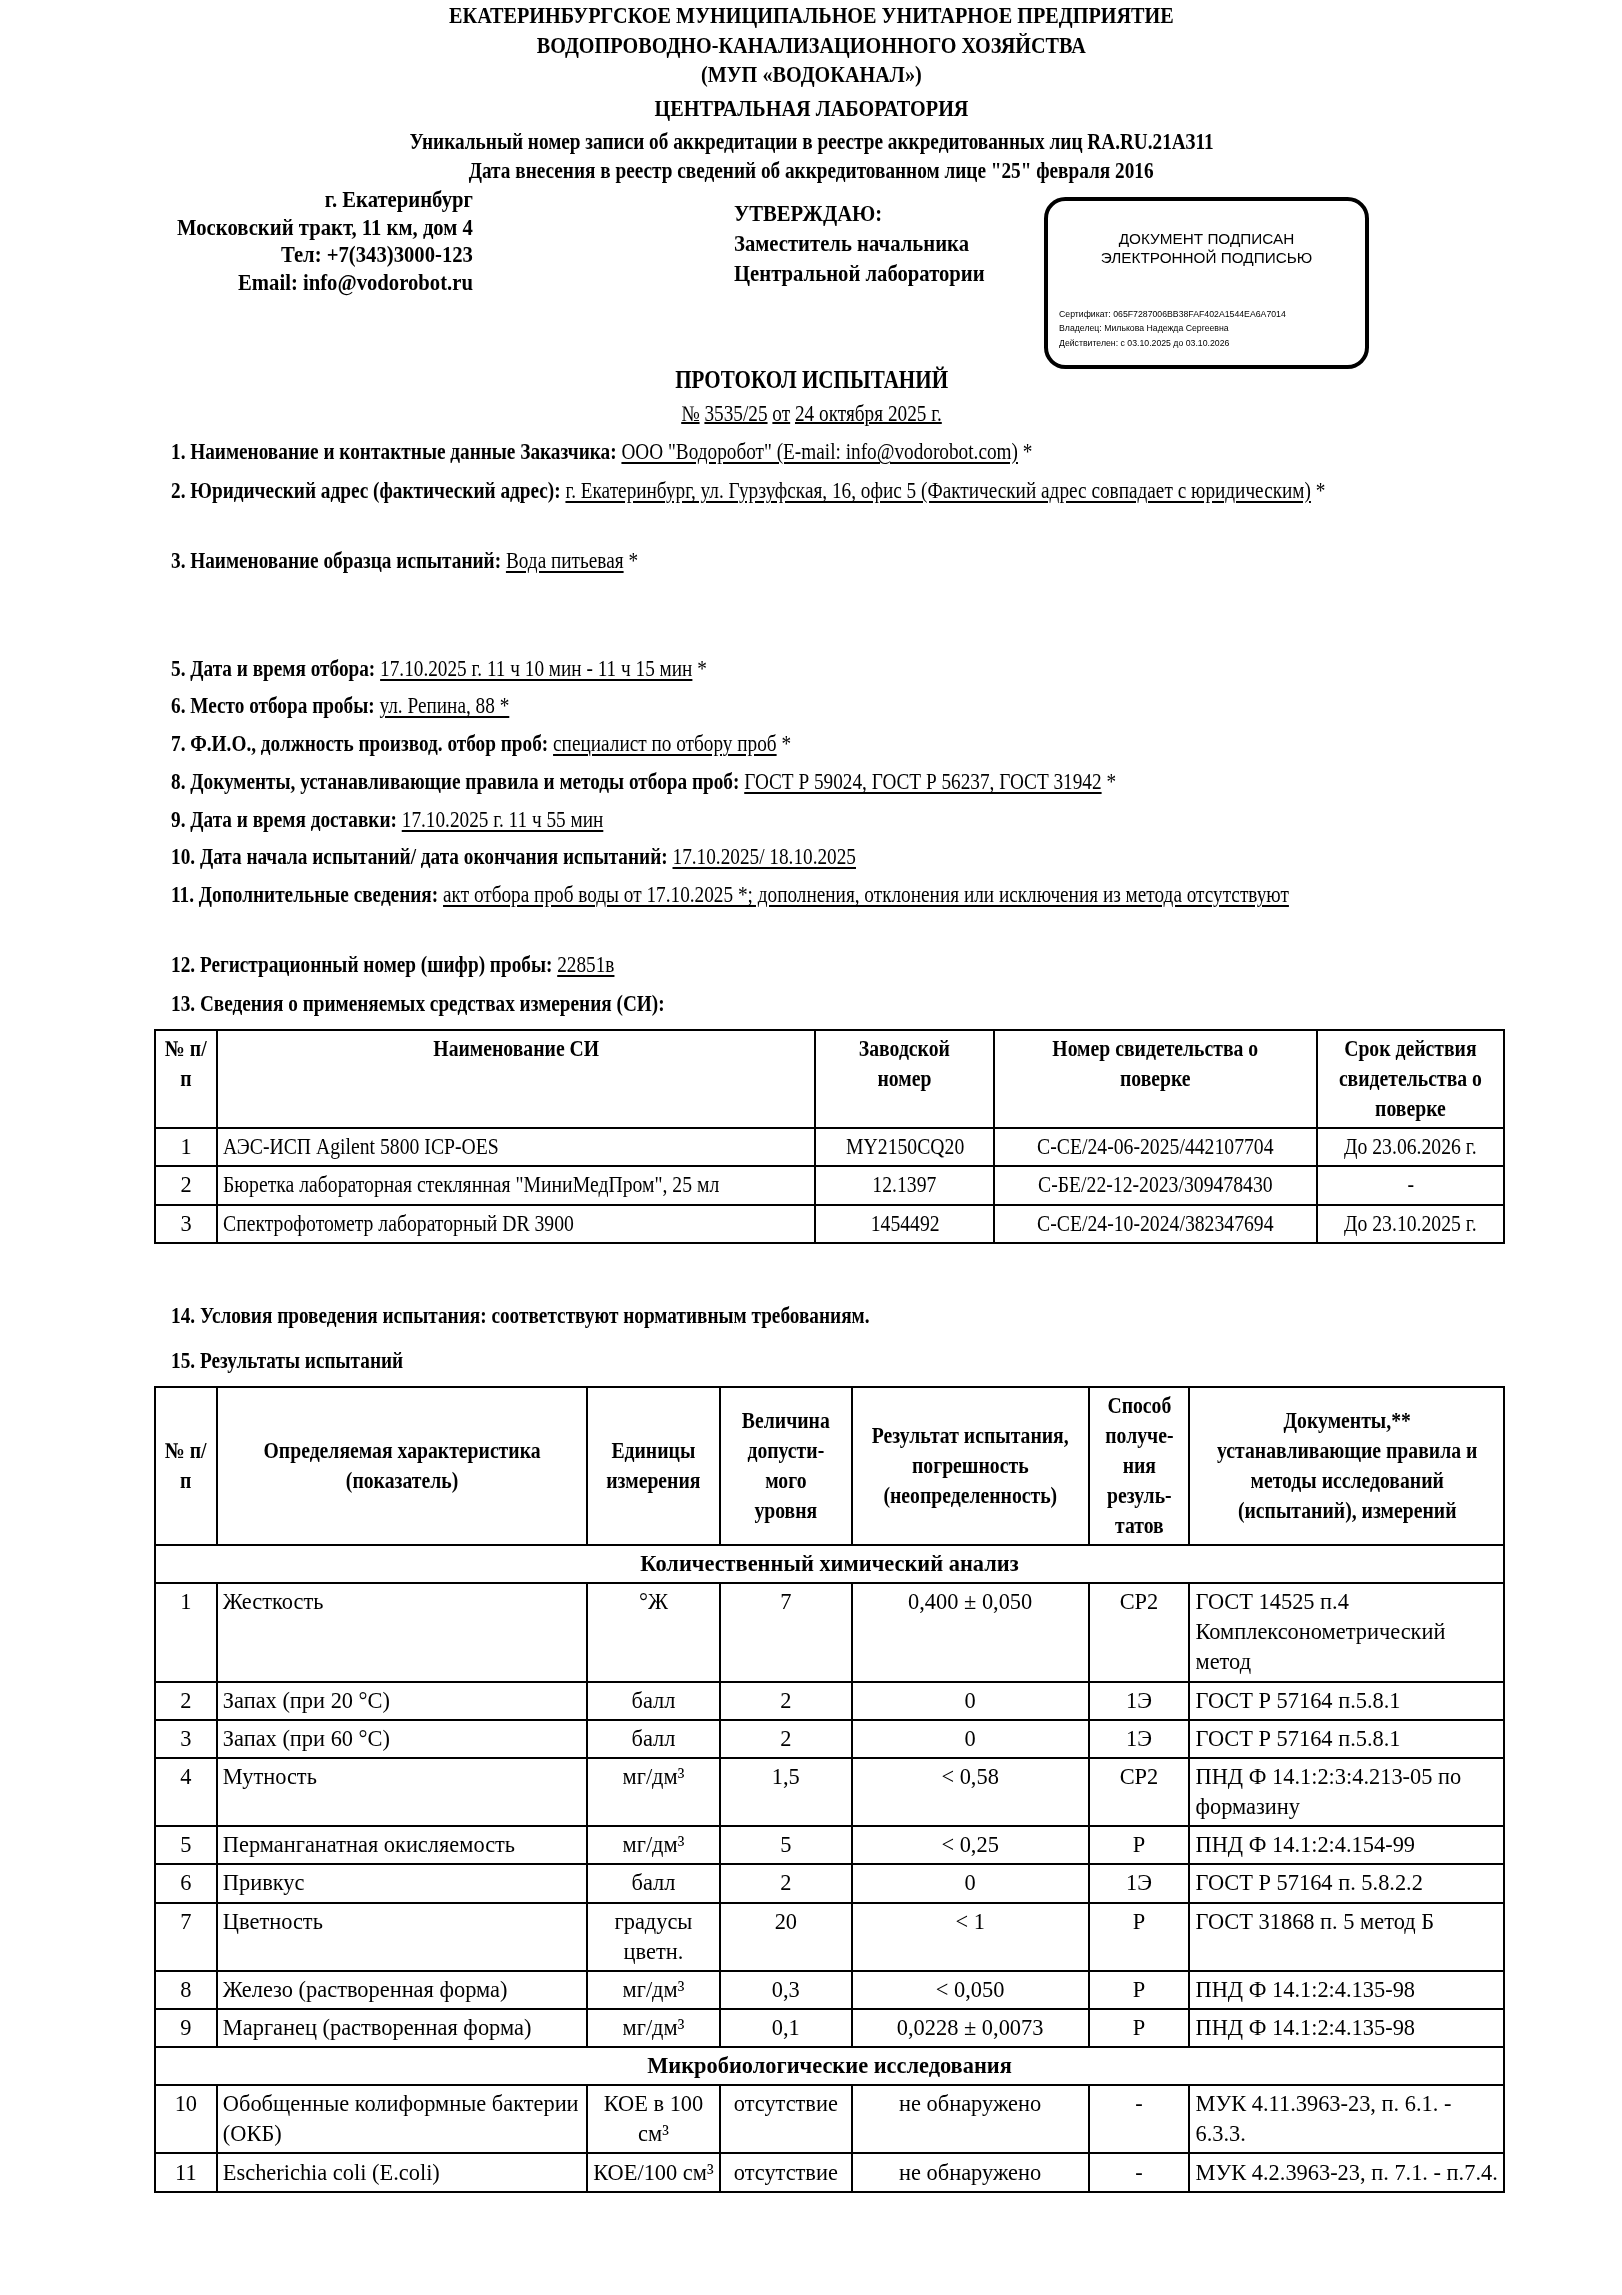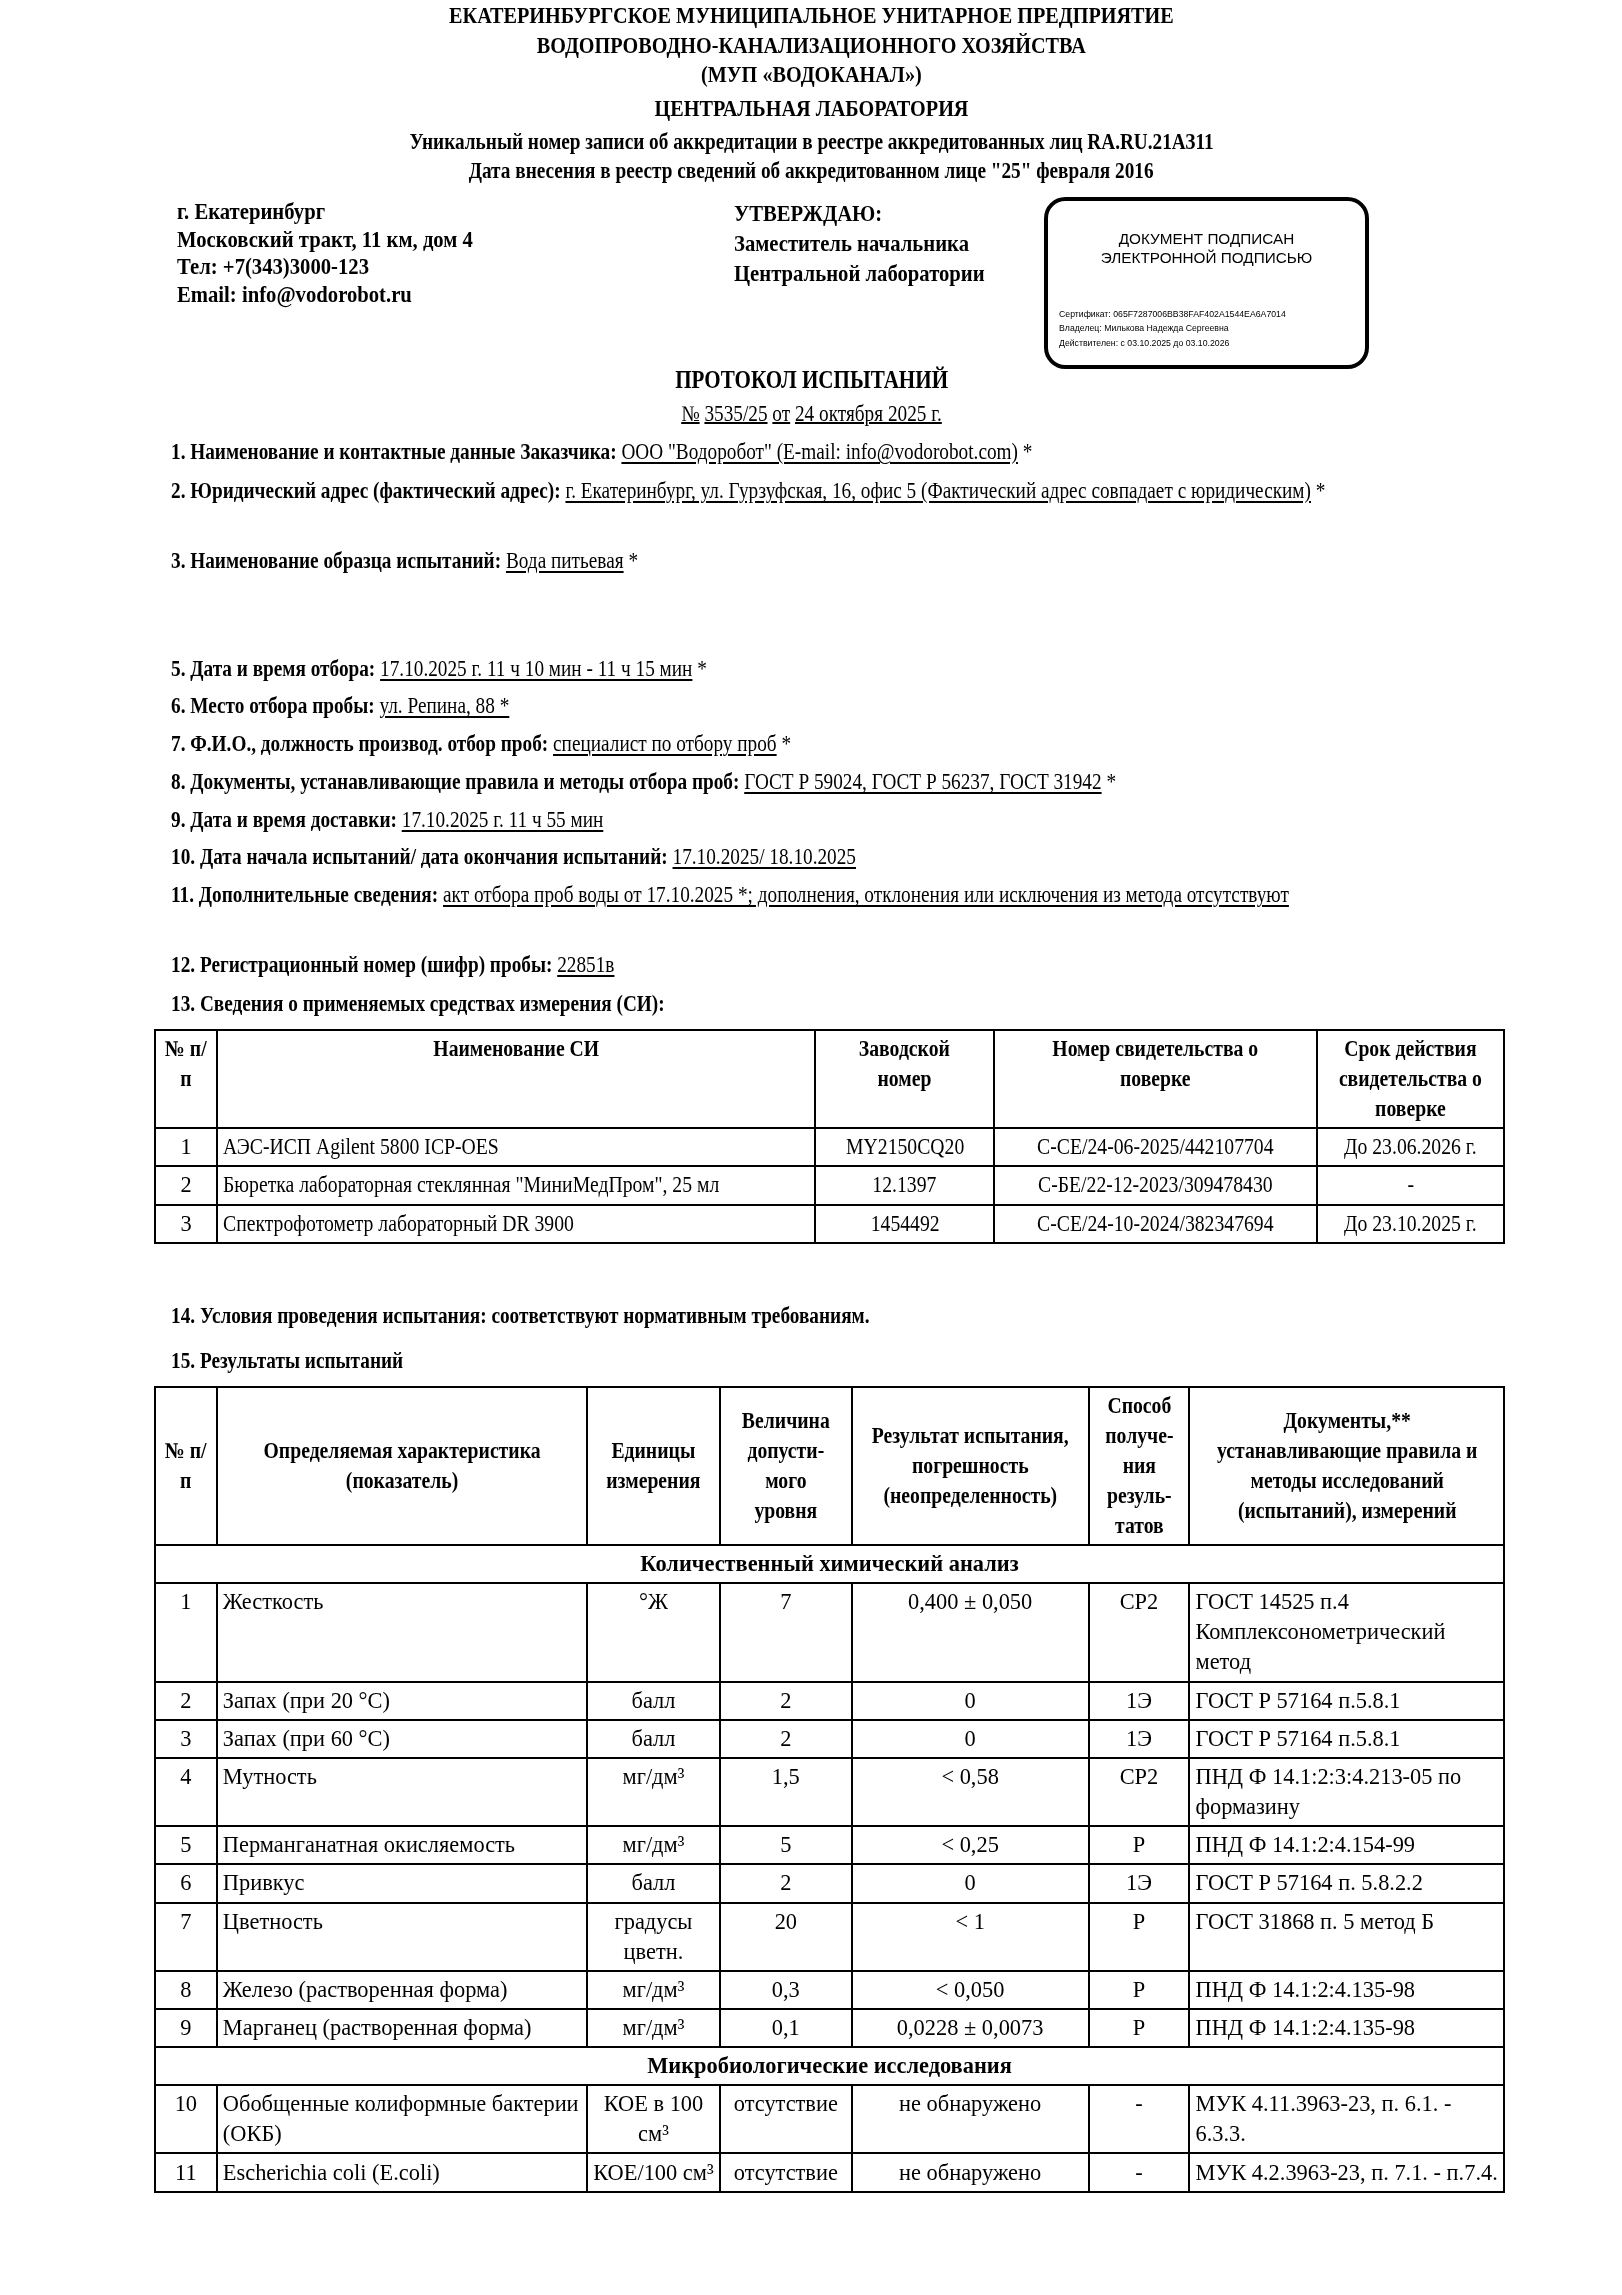--- a/index.html
+++ b/index.html
@@ -4,21 +4,21 @@
 <style>
   html, body { margin: 0; padding: 0; background: #ffffff; }
   body { width: 1623px; height: 2295px; position: relative; overflow: hidden;
          font-family: "Liberation Serif", "DejaVu Serif", serif; color: #000; }
   .page { position: absolute; left: 0; top: 0; width: 1623px; height: 2295px; }
 
   .hdr { position: absolute; left: 0; width: 1623px; text-align: center; font-weight: bold;
          font-size: 23.5px; line-height: 1; }
   .hdr span { display: inline-block; transform: scaleX(0.86); transform-origin: center; }
 
-  .addr { position: absolute; left: 177px; top: 198px; font-weight: bold; font-size: 23.5px; line-height: 27.5px; }
+  .addr { position: absolute; left: 177px; top: 186px; font-weight: bold; font-size: 23.5px; line-height: 27.5px; text-align: right; }
   .addr div { transform: scaleX(0.88); transform-origin: left; white-space: nowrap; }
   .approve { position: absolute; left: 734px; top: 198px; font-weight: bold; font-size: 23.5px; line-height: 30px; }
   .approve div { transform: scaleX(0.88); transform-origin: left; white-space: nowrap; }
 
   .stamp { position: absolute; left: 1044px; top: 197px; width: 325px; height: 172px;
            border: 4.1px solid #000; border-radius: 21.4px; box-sizing: border-box;
            font-family: "Liberation Sans", "DejaVu Sans", sans-serif; }
   .stamp .t1 { position: absolute; top: 27.5px; left: 0; width: 100%; text-align: center; font-size: 15.3px; line-height: 19.4px; }
   .stamp .small { position: absolute; left: 11.2px; top: 106px; font-size: 9.7px; line-height: 14.3px; white-space: nowrap; }
   .stamp .small div { transform: scaleX(0.9); transform-origin: left; }

